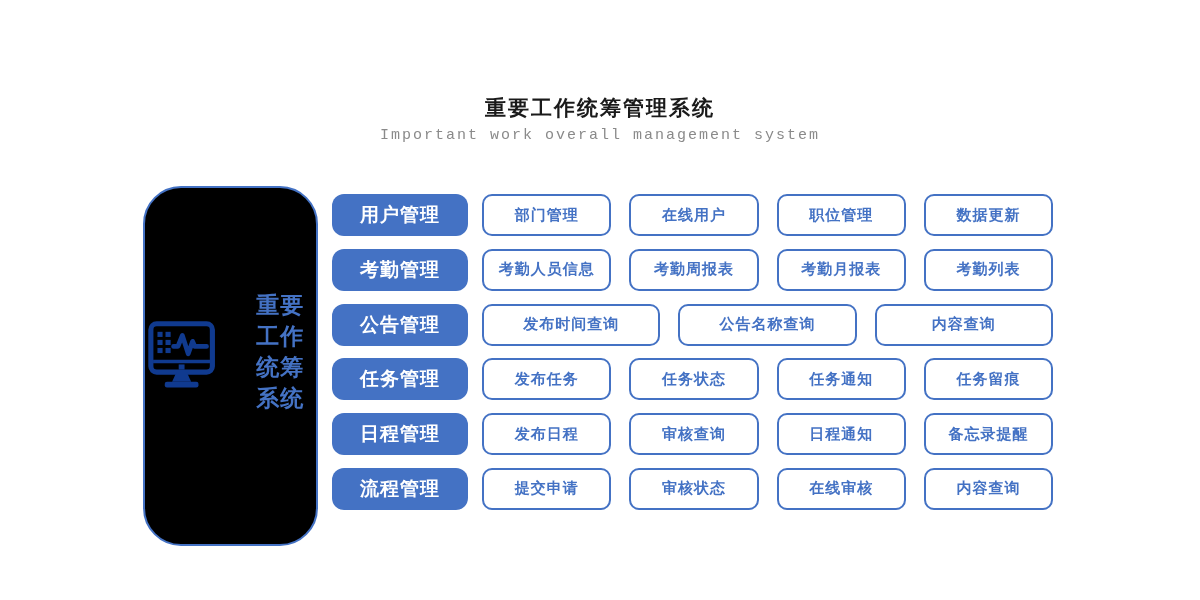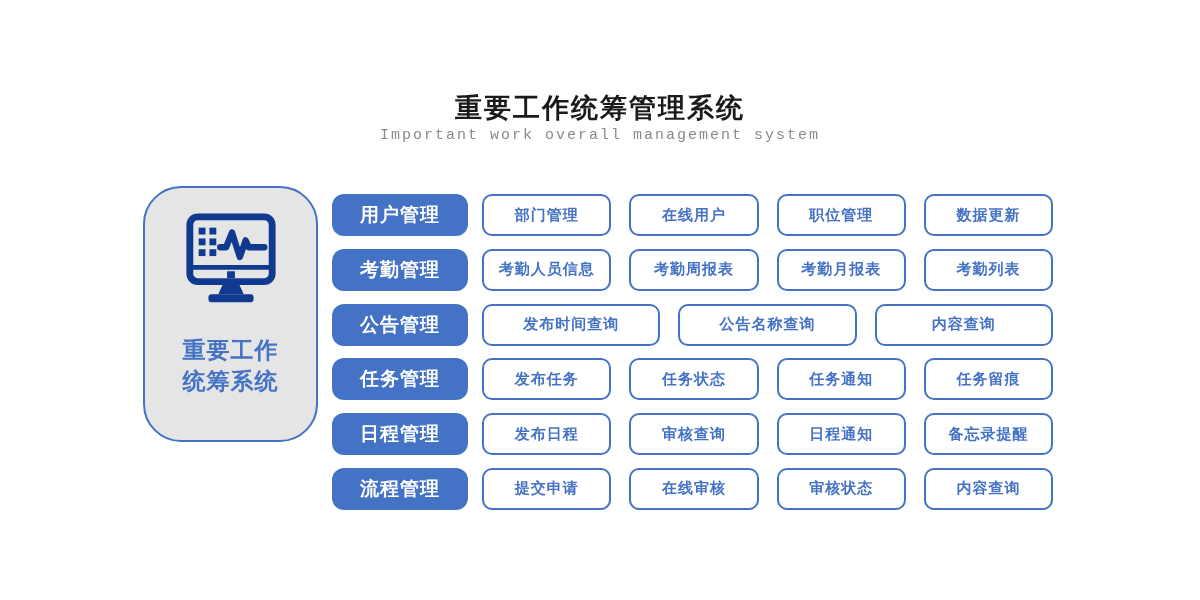--- a/index.html
+++ b/index.html
@@ -8,29 +8,29 @@
     --title-color:#1a1a1a;
     --subtitle-color:#8a8a8a;
   }
   *{box-sizing:border-box;margin:0;padding:0;}
   html,body{width:1200px;height:600px;background:#ffffff;overflow:hidden;
     font-family:"Liberation Sans","DejaVu Sans",sans-serif;}
   .stage{position:relative;width:1200px;height:600px;background:#fff;}
 
   
   .header{padding-top:92px;text-align:center;}
-  .title{font-size:27px;font-weight:bold;color:var(--title-color);letter-spacing:2px;line-height:32px;}
+  .title{font-size:21px;font-weight:bold;color:var(--title-color);letter-spacing:2px;line-height:32px;}
   .subtitle{margin-top:3px;font-size:15px;color:var(--subtitle-color);letter-spacing:2px;
     font-family:Liberation Mono, monospace;}
 
   
   .content{position:absolute;left:143px;top:186px;width:910px;height:324px;display:flex;gap:14px;}
 
-  .side-panel{width:175px;height:256px;border:2px solid var(--accent);border-radius:38px;
-    background:#e5e5e5;display:flex;flex-direction:column;align-items:center;justify-content:center;
+  .side-panel{width:175px;height:360px;border:2px solid var(--accent);border-radius:38px;
+    background:#000000;display:flex;flex-direction:row;align-items:center;justify-content:center;
     gap:26px;padding-bottom:28px;}
   .side-icon{width:98px;height:98px;margin-top:8px;}
   .side-label{color:var(--accent);font-weight:bold;font-size:23px;line-height:31px;
     text-align:center;letter-spacing:1px;}
 
   .rows-grid{flex:1;display:flex;flex-direction:column;justify-content:space-between;margin-top:8px;}
   .row{display:flex;gap:14px;height:42px;}
   .cat-btn{width:136px;height:42px;background:var(--accent);border-radius:12px;color:#fff;
     font-weight:bold;font-size:19px;letter-spacing:1px;display:flex;align-items:center;
     justify-content:center;cursor:pointer;}
@@ -116,21 +116,21 @@
             <div class="item-btn">发布日程</div>
             <div class="item-btn">审核查询</div>
             <div class="item-btn">日程通知</div>
             <div class="item-btn">备忘录提醒</div>
           </div>
         </div>
         <div class="row">
           <div class="cat-btn">流程管理</div>
           <div class="items">
             <div class="item-btn">提交申请</div>
+            <div class="item-btn">审核状态</div>
             <div class="item-btn">在线审核</div>
-            <div class="item-btn">审核状态</div>
             <div class="item-btn">内容查询</div>
           </div>
         </div>
       </div>
 
   </div>
 </div>
 
 </body></html>

